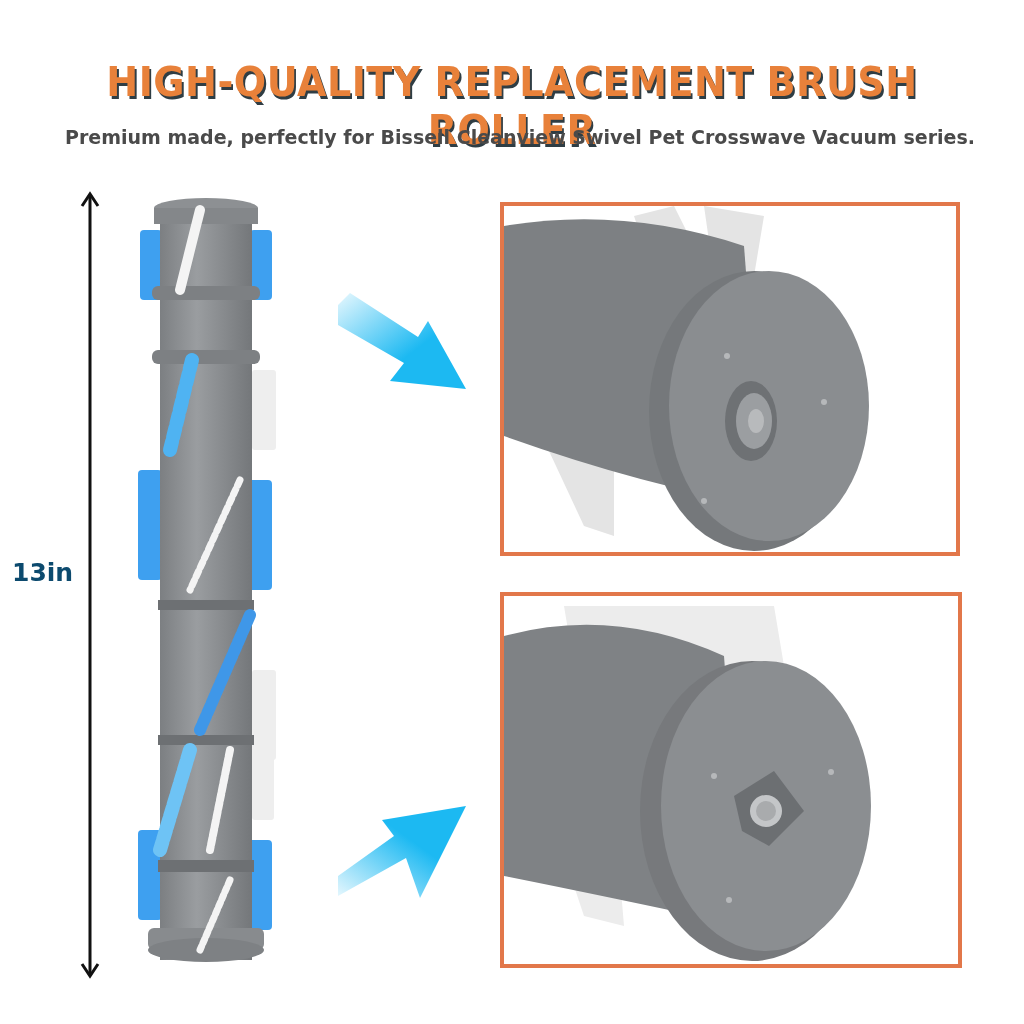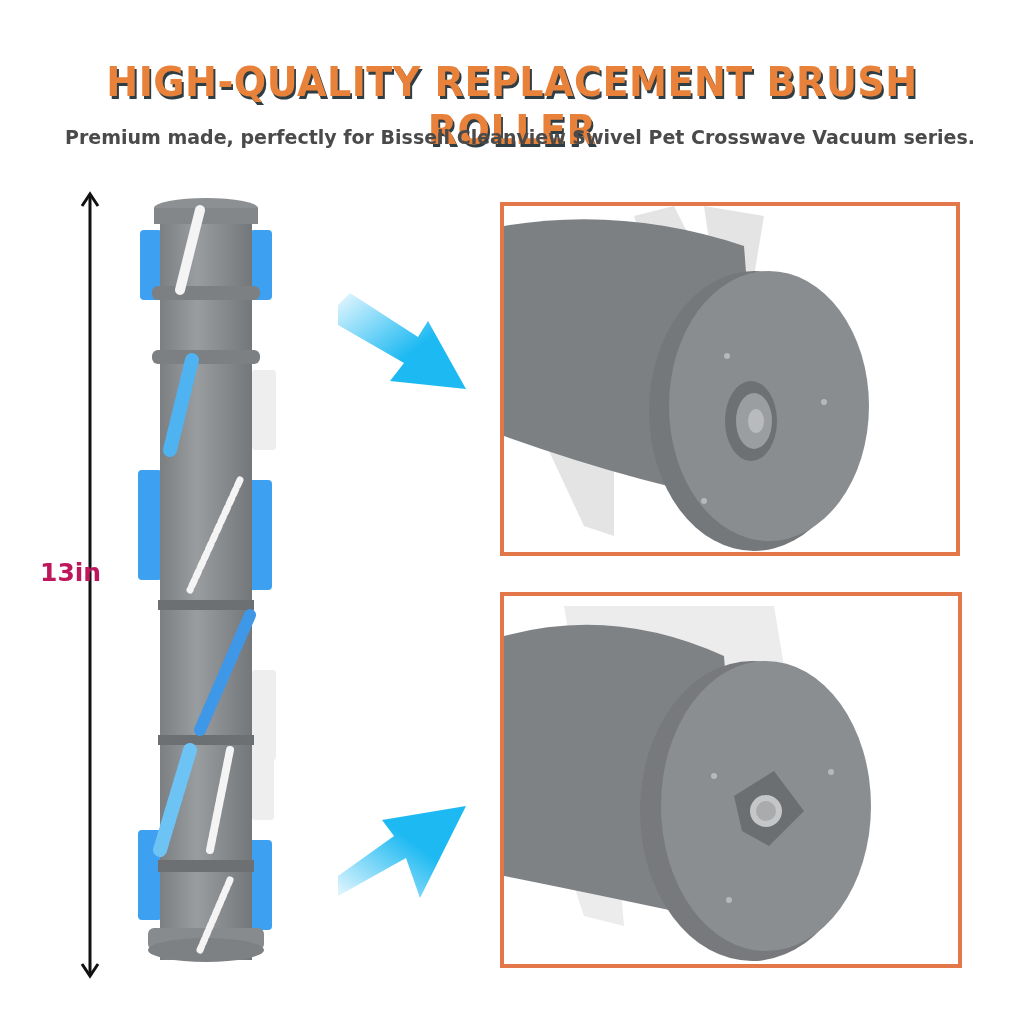--- a/index.html
+++ b/index.html
@@ -27,21 +27,21 @@
 <body>
 
 <div class="title" style="color:#e8813a;">HIGH-QUALITY REPLACEMENT BRUSH ROLLER</div>
 <div class="subtitle" style="color:#4a4a4a;">Premium made, perfectly for Bissell Cleanview Swivel Pet Crosswave Vacuum series.</div>
 
 <svg class="dim-arrow" viewBox="0 0 24 790">
   <line x1="12" y1="6" x2="12" y2="784" stroke="#111" stroke-width="3"></line>
   <polyline points="4,16 12,4 20,16" fill="none" stroke="#111" stroke-width="3"></polyline>
   <polyline points="4,774 12,786 20,774" fill="none" stroke="#111" stroke-width="3"></polyline>
 </svg>
-<div class="dim-label" style="color:#be185d;margin-left:28px;">13in</div>
+<div class="dim-label" style="color:#0c4a6e;">13in</div>
 
 <svg class="roller" viewBox="0 0 170 790">
   <defs>
     <linearGradient id="gray" x1="0" x2="1">
       <stop offset="0" stop-color="#7c7f82"></stop>
       <stop offset="0.4" stop-color="#9a9da0"></stop>
       <stop offset="1" stop-color="#74777a"></stop>
     </linearGradient>
   </defs>
 

